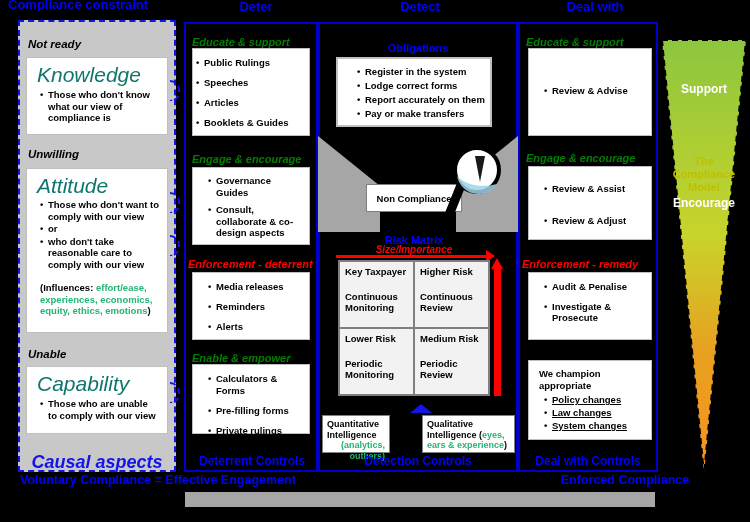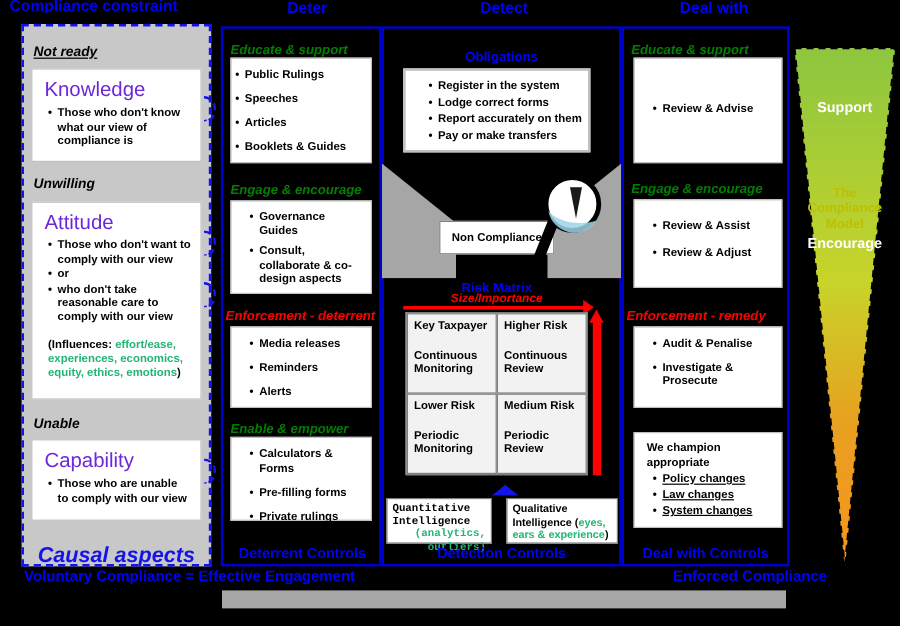--- a/index.html
+++ b/index.html
@@ -14,21 +14,21 @@
 
   
   .dashpanel{border:2px dashed #1414E6;background:#C8C8C8;}
 
   
   .band{background:#C8C8C8;color:#000;font-weight:bold;font-style:italic;
         font-size:11.5px;padding-left:6px;display:flex;align-items:center;}
 
   
   .card{background:#FFFFFF;border:1px solid #BFBFBF;}
-  .cardTitle{color:#6d28d9;font-size:17px;font-weight:normal;line-height:18px;}
+  .cardTitle{color:#0f766e;font-size:21px;font-weight:normal;line-height:18px;font-style:italic;}
   .bl{font-size:9.5px;font-weight:bold;color:#000;line-height:11.5px;}
   .bl li{margin:0 0 1px 0;}
   ul.bl{margin:0;padding-left:11px;list-style:none;}
   ul.bl>li{position:relative;padding-left:0;}
   ul.bl>li:before{content:"\2022";position:absolute;left:-8px;top:0;}
 
   .teal{color:#22B573;text-align:right;}
 
   
   .bluecol{border:2px solid #0000CD;background:#000;}
@@ -87,21 +87,21 @@
   <div class="abs colhead" style="left:8px;top:-2px;width:180px;text-align:left;">Compliance constraint</div>
 
   <div class="abs colhead" style="left:196px;top:0px;width:120px;">Deter</div>
 
   <div class="abs colhead" style="left:330px;top:0px;width:180px;">Detect</div>
 
   <div class="abs colhead" style="left:530px;top:0px;width:130px;">Deal with</div>
 
   <div class="abs dashpanel" style="left:18px;top:20px;width:158px;height:452px;"></div>
 
-  <div class="abs band" style="left:22px;top:33px;width:150px;height:22px;text-decoration:underline;">
+  <div class="abs band" style="left:22px;top:33px;width:150px;height:22px;">
     <span>Not ready</span>
   </div>
 
   <div class="abs card" style="left:26px;top:57px;width:142px;height:78px;padding:8px 8px 0 10px;">
     <div class="cardTitle">Knowledge</div>
     <ul class="bl" style="margin-top:5px;">
       <li>Those who don't know what our view of compliance is</li>
     </ul>
   </div>
 
@@ -228,21 +228,21 @@
     </div>
   </div>
 
   <div class="abs redbar" style="left:494px;top:268px;width:7px;height:128px;"></div>
   <div class="abs" style="left:491px;top:258px;width:0;height:0;border-bottom:11px solid #FF0000;
               border-left:6px solid transparent;border-right:6px solid transparent;"></div>
 
   <div class="abs" style="left:410px;top:404px;width:0;height:0;border-bottom:9px solid #1414E6;
               border-left:11px solid transparent;border-right:11px solid transparent;"></div>
 
-  <div class="abs intel" style="left:322px;top:415px;width:88px;height:38px;font-family:Liberation Mono, monospace;">
+  <div class="abs intel" style="left:322px;top:415px;width:68px;height:38px;">
     <div>Quantitative Intelligence</div>
     <div class="teal">(analytics, outliers)</div>
   </div>
   <div class="abs" style="left:408px;top:428px;width:14px;text-align:center;font-size:11px;font-weight:bold;color:#000;">+</div>
   <div class="abs intel" style="left:422px;top:415px;width:93px;height:38px;">
     <div><span>Qualitative Intelligence (</span><span class="teal">eyes, ears &amp; experience</span><span>)</span></div>
   </div>
 
   <div class="abs ctrllab" style="left:320px;top:455px;width:196px;">Detection Controls</div>
 
@@ -251,21 +251,21 @@
   <div class="abs greenhead" style="left:526px;top:36px;width:128px;">Educate &amp; support</div>
   <div class="abs card" style="left:528px;top:48px;width:124px;height:88px;padding:36px 4px 0 12px;">
     <ul class="bl">
       <li>Review &amp; Advise</li>
     </ul>
   </div>
 
   <div class="abs greenhead" style="left:526px;top:152px;width:128px;">Engage &amp; encourage</div>
   <div class="abs card" style="left:528px;top:166px;width:124px;height:74px;padding:16px 4px 0 12px;">
     <ul class="bl" style="line-height:12px;">
-      <li style="margin-bottom:10px;">Review &amp; Assist</li>
+      <li style="margin-bottom:20px;">Review &amp; Assist</li>
       <li>Review &amp; Adjust</li>
     </ul>
   </div>
 
   <div class="abs redhead" style="left:522px;top:258px;width:136px;">Enforcement - remedy</div>
   <div class="abs card" style="left:528px;top:272px;width:124px;height:68px;padding:8px 4px 0 12px;">
     <ul class="bl" style="line-height:11.5px;">
       <li style="margin-bottom:8px;">Audit &amp; Penalise</li>
       <li>Investigate &amp; Prosecute</li>
     </ul>

